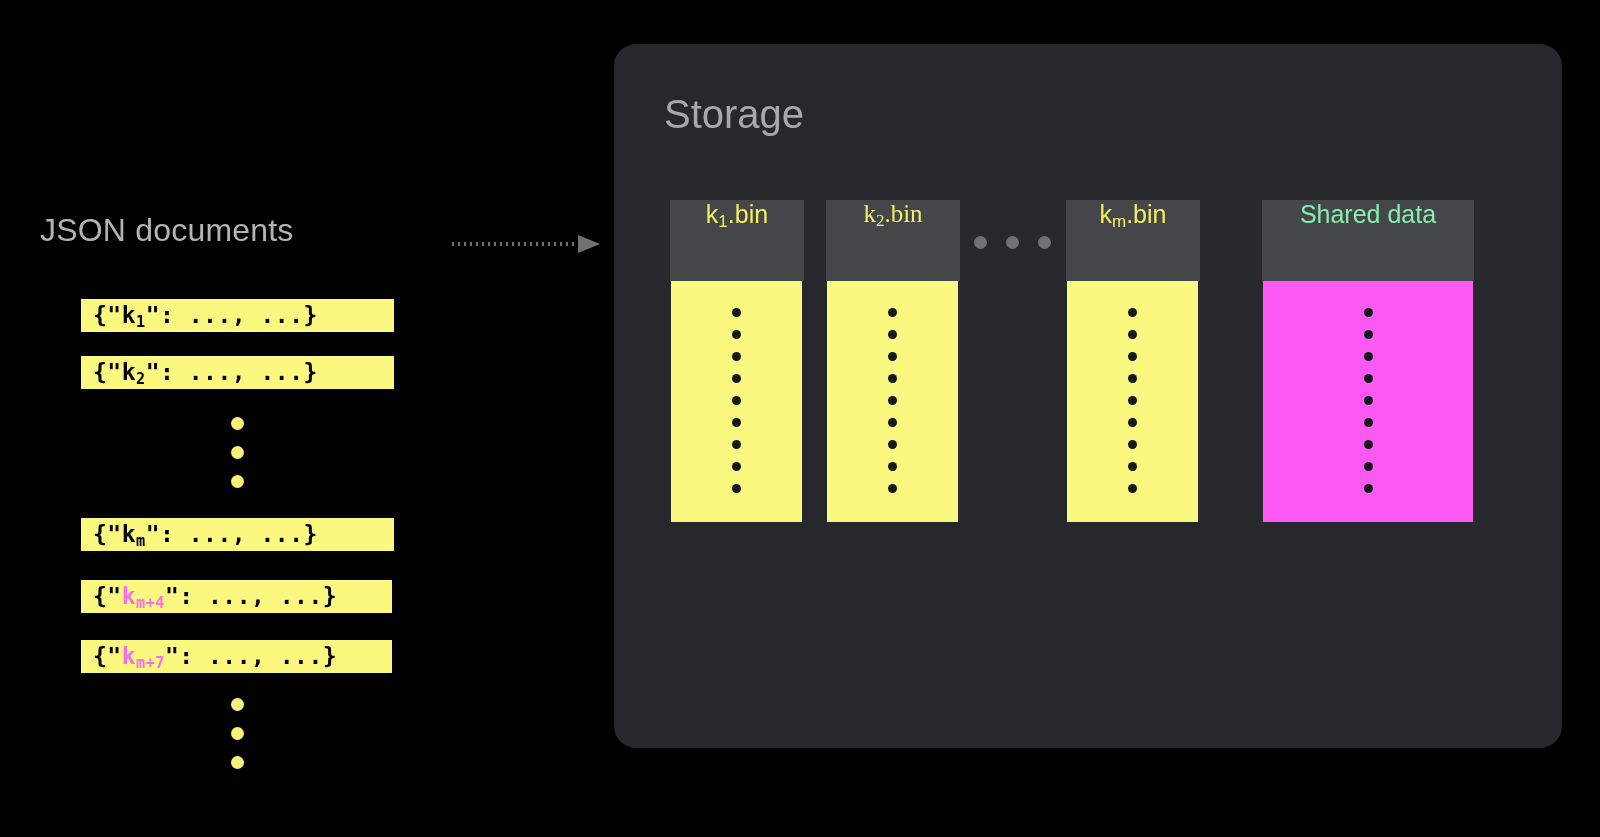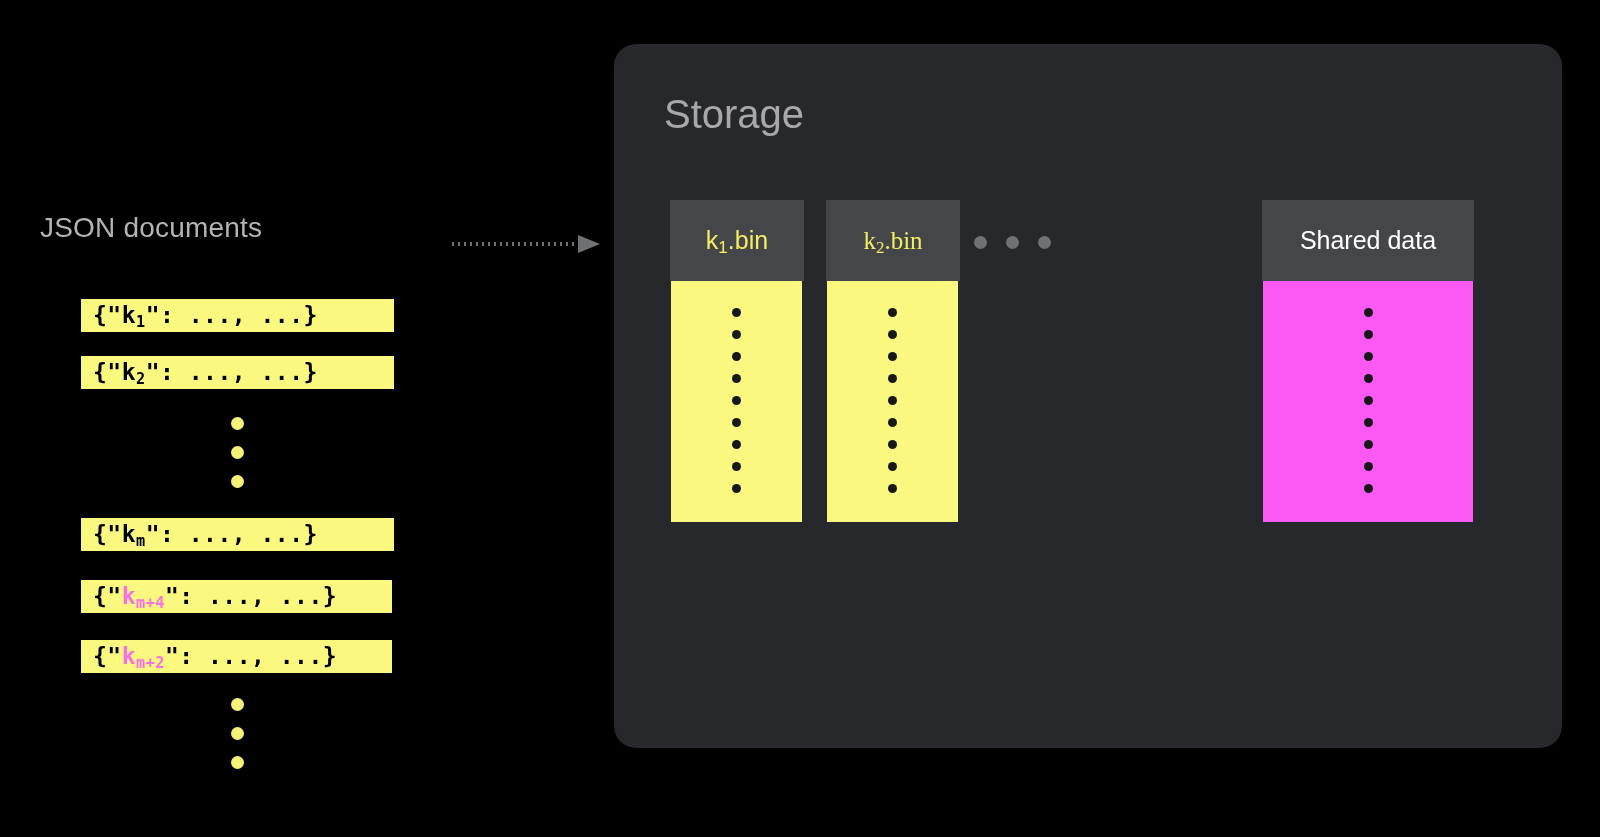--- a/index.html
+++ b/index.html
@@ -20,21 +20,21 @@
     position: absolute;
     left: 0;
     top: 0;
     width: 600px;
     height: 837px;
   }
   #json-title {
     position: absolute;
     left: 40px;
     top: 212px;
-    font-size: 28px;
+    font-size: 32px;
     font-weight: 400;
     color: #b3b3b3;
     letter-spacing: 0.2px;
     white-space: nowrap;
   }
   .json-doc {
     position: absolute;
     left: 81px;
     background: #faf87f;
     color: #000000;
@@ -100,21 +100,20 @@
     color: #a8a8a8;
   }
   .bin {
     position: absolute;
     top: 156px;
   }
   .bin-header {
     background: #45464a;
     height: 81px;
     display: flex;
-    align-items: center;
     justify-content: center;
     box-sizing: border-box;
   }
   .bin-header-label {
     font-size: 25px;
     font-weight: 500;
     white-space: nowrap;
   }
   .bin-header-label sub {
     font-size: 0.68em;
@@ -134,21 +133,21 @@
   .bin-body i {
     display: block;
     width: 9px;
     height: 9px;
     border-radius: 50%;
     background: #16181a;
     margin-bottom: 13px;
   }
   .bin-yellow .bin-header-label { color: #f5ee63; }
   .bin-yellow .bin-body { background: #faf87f; }
-  .bin-magenta .bin-header-label { color: #ffffff; }
+  .bin-magenta .bin-header-label { color: #86efac; }
   .bin-magenta .bin-body { background: #fc59f4; }
 
   #bins-ellipsis {
     position: absolute;
     left: 360px;
     top: 192px;
     display: flex;
     gap: 19px;
   }
   #bins-ellipsis i {
@@ -170,21 +169,21 @@
   <div class="json-doc" id="doc-1" style="top:356px;width:313px;"><span class="kblk">{"</span><span class="kblk">k<sub>2</sub></span><span class="kblk">": ...,  ...}</span></div>
 
   <div class="json-ellipsis" id="ell-top" style="top:417px;">
       <i></i>
       <i></i>
       <i></i>
     </div>
 
   <div class="json-doc" id="doc-2" style="top:518px;width:313px;"><span class="kblk">{"</span><span class="kblk">k<sub>m</sub></span><span class="kblk">": ...,  ...}</span></div>
   <div class="json-doc" id="doc-3" style="top:580px;width:311px;"><span class="kblk">{"</span><span class="kmag">k<sub>m+4</sub></span><span class="kblk">": ...,  ...}</span></div>
-  <div class="json-doc" id="doc-4" style="top:640px;width:311px;"><span class="kblk">{"</span><span class="kmag">k<sub>m+2</sub></span><span class="kblk">": ...,  ...}</span></div>
+  <div class="json-doc" id="doc-4" style="top:640px;width:311px;"><span class="kblk">{"</span><span class="kmag">k<sub>m+7</sub></span><span class="kblk">": ...,  ...}</span></div>
 
   <div class="json-ellipsis" id="ell-bottom" style="top:698px;">
       <i></i>
       <i></i>
       <i></i>
     </div>
 </section>
 
 <svg id="flow-arrow" viewBox="0 0 148 18">
   <line x1="0" y1="9" x2="128" y2="9" stroke="#6f7175" stroke-width="4" stroke-dasharray="2 4" stroke-linecap="butt"></line>
@@ -227,20 +226,36 @@
         <i></i>
         <i></i>
         <i></i>
         <i></i>
         <i></i>
         <i></i>
         <i></i>
       </div>
   </div>
 
+  <div class="bin bin-yellow" id="bin-2" style="left:452px;">
+    <div class="bin-header" style="width:134px;">
+      <span class="bin-header-label">k<sub>m</sub><span>.bin</span></span>
+    </div>
+    <div class="bin-body" style="width:131px;margin-left:1px;">
+        <i></i>
+        <i></i>
+        <i></i>
+        <i></i>
+        <i></i>
+        <i></i>
+        <i></i>
+        <i></i>
+        <i></i>
+      </div>
+  </div>
 
   <div class="bin bin-magenta" id="bin-3" style="left:648px;">
     <div class="bin-header" style="width:212px;">
       <span class="bin-header-label">Shared data</span>
     </div>
     <div class="bin-body" style="width:210px;margin-left:1px;">
         <i></i>
         <i></i>
         <i></i>
         <i></i>

